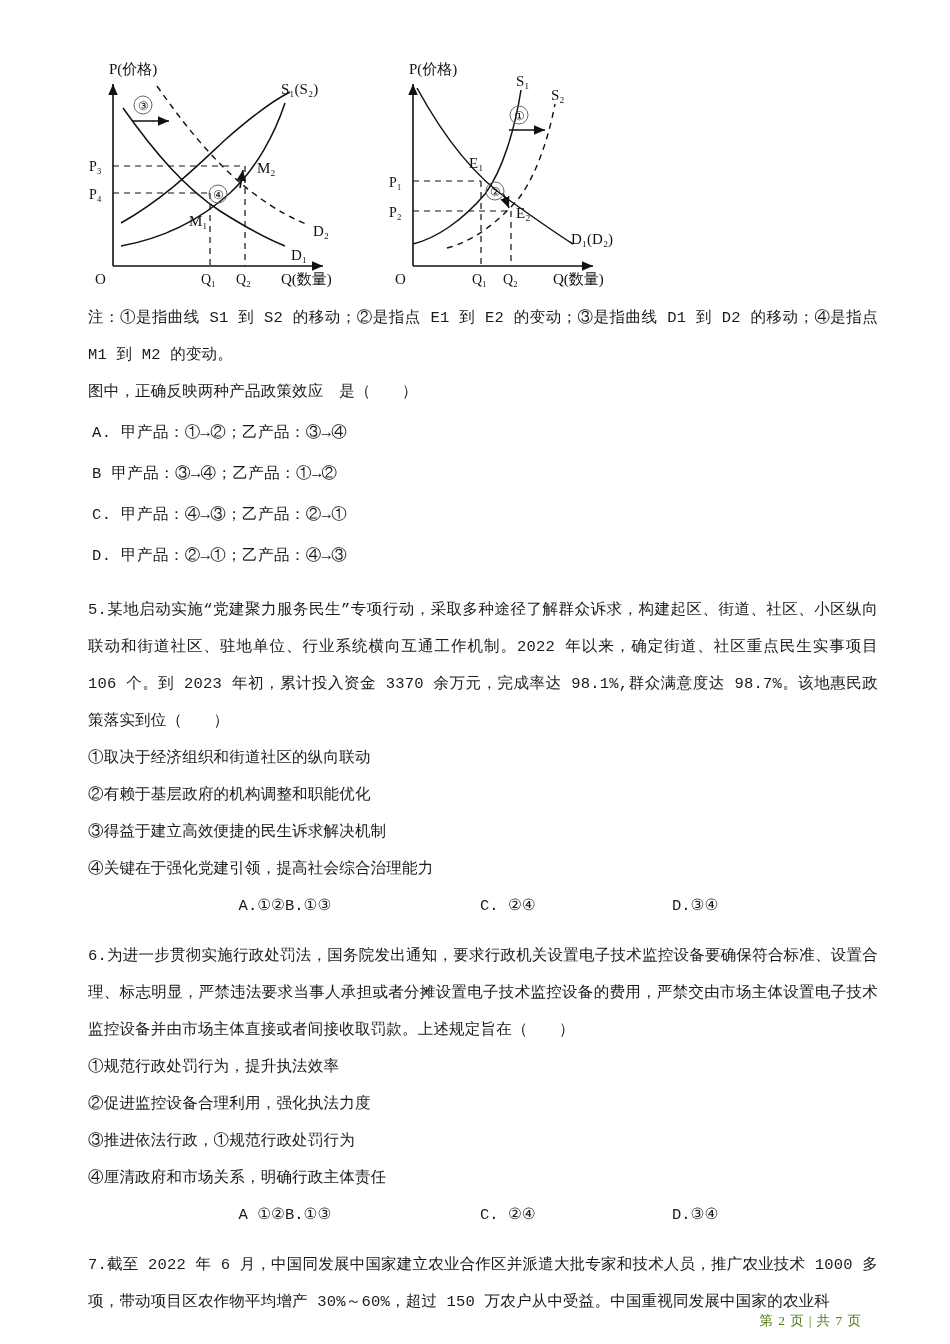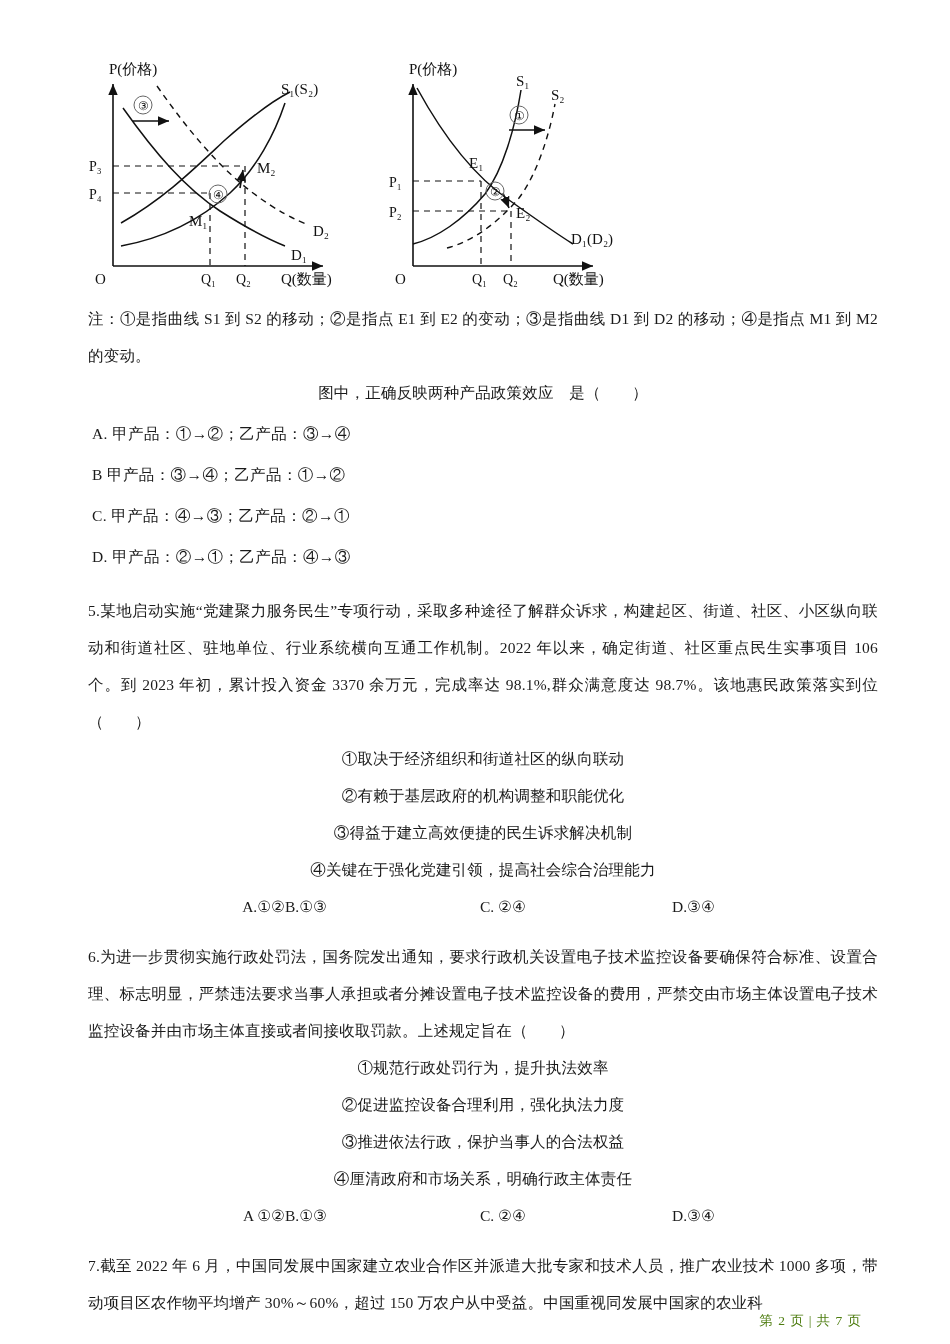--- a/index.html
+++ b/index.html
@@ -52,30 +52,30 @@
     margin: 0 0 0 0;
     font-size: 15.5px;
     line-height: 37px;
     text-align: justify;
     text-justify: inter-ideograph;
     letter-spacing: 0.2px;
     white-space: normal;
   }
   .block {
     margin-bottom: 0px;
+    font-family: Liberation Mono, monospace;
   }
   .gap-q {
     height: 13px;
   }
   p.line {
     margin: 0;
     font-size: 15.5px;
     line-height: 37px;
     letter-spacing: 0.2px;
-    text-align: center;
   }
   .optrow {
     display: flex;
     font-size: 15.5px;
     line-height: 37px;
     margin: 0;
   }
   .optrow .opt {
     display: block;
   }
@@ -252,21 +252,21 @@
         <span class="opt">D.③④</span>
       </div>
     </div>
 
     <div class="gap-q"></div>
 
     <div class="block">
       <p class="para">6.为进一步贯彻实施行政处罚法，国务院发出通知，要求行政机关设置电子技术监控设备要确保符合标准、设置合理、标志明显，严禁违法要求当事人承担或者分摊设置电子技术监控设备的费用，严禁交由市场主体设置电子技术监控设备并由市场主体直接或者间接收取罚款。上述规定旨在（　　）</p>
       <p class="line">①规范行政处罚行为，提升执法效率</p>
       <p class="line">②促进监控设备合理利用，强化执法力度</p>
-      <p class="line">③推进依法行政，保护当事人的合法权益</p>
+      <p class="line">③推进依法行政，①规范行政处罚行为</p>
       <p class="line">④厘清政府和市场关系，明确行政主体责任</p>
       <div class="optrow">
         <span class="opt">A ①②</span>
         <span class="opt">B.①③</span>
         <span class="opt">C. ②④</span>
         <span class="opt">D.③④</span>
       </div>
     </div>
 
     <div class="gap-q"></div>

